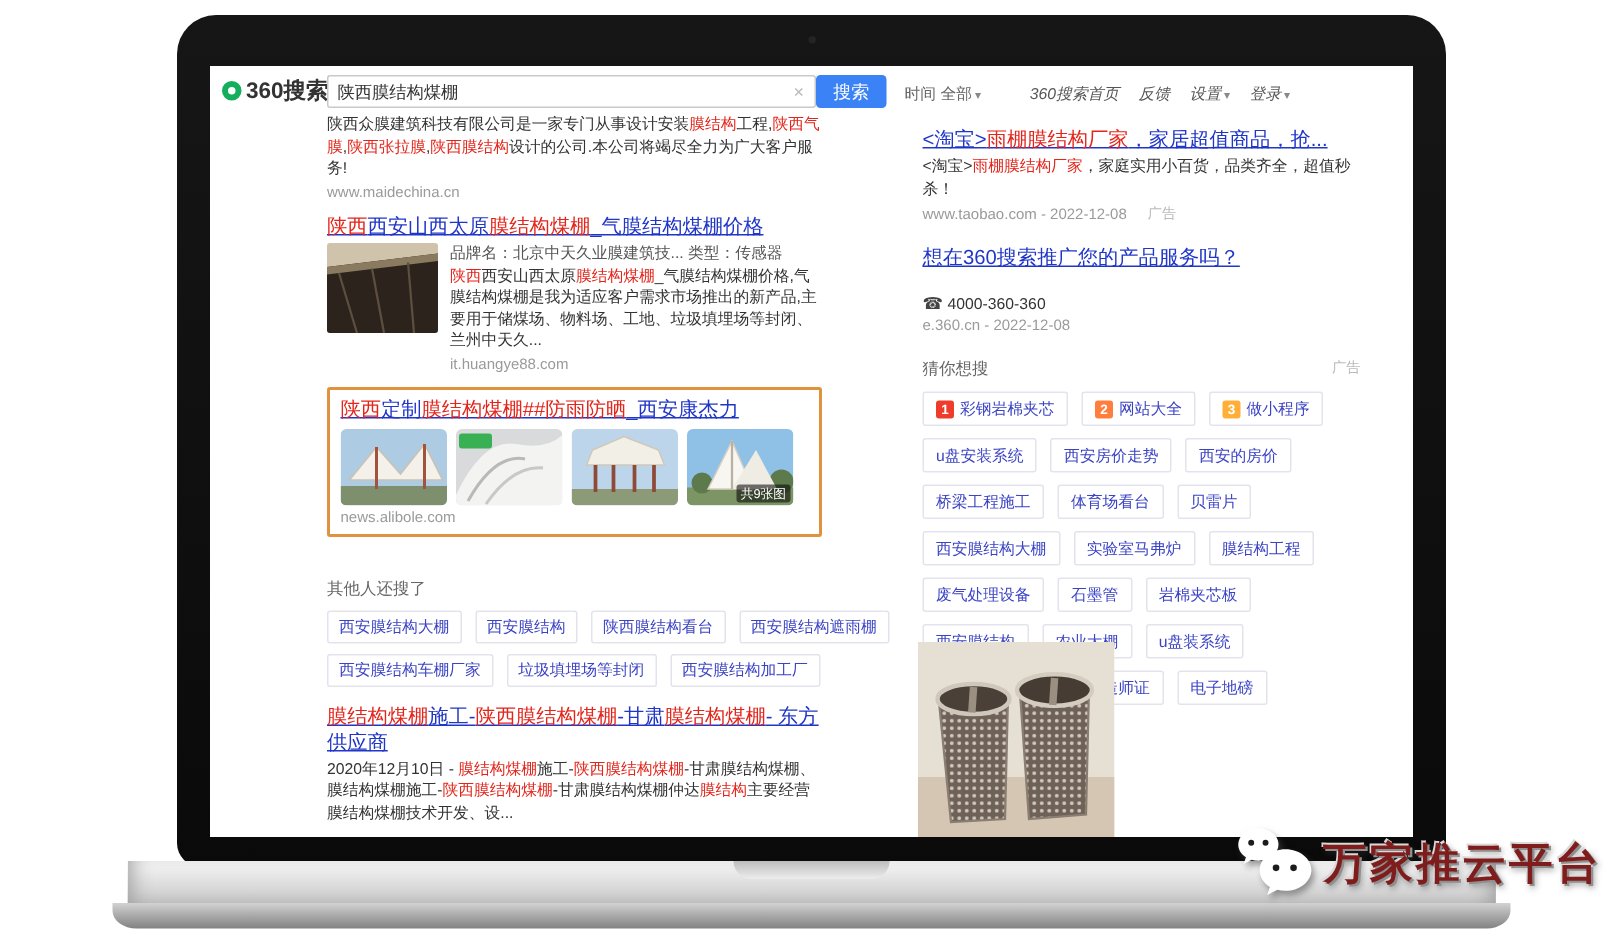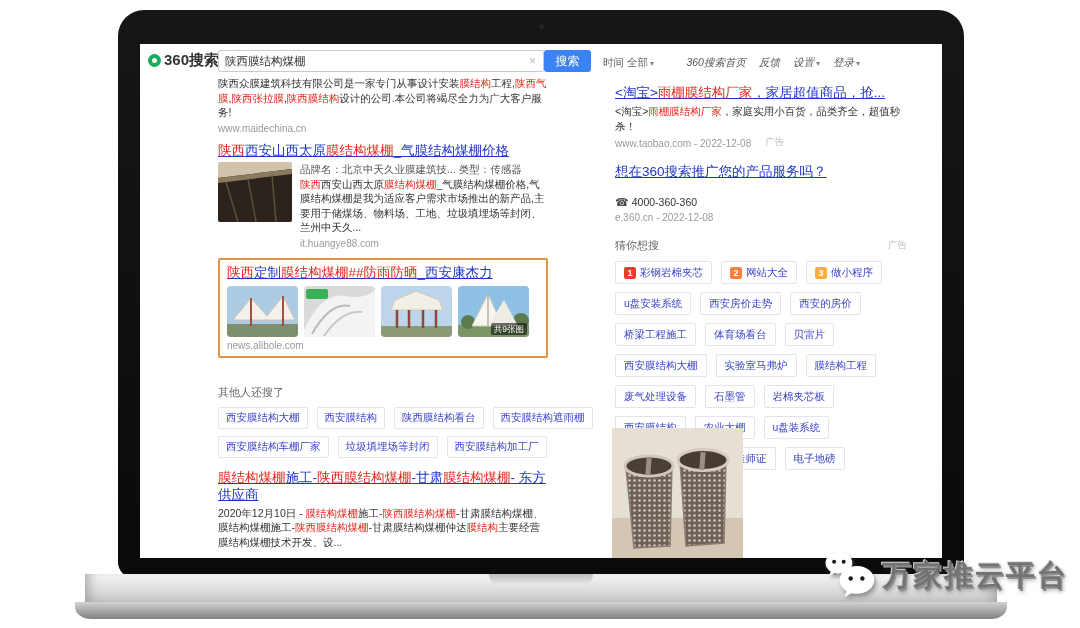--- a/index.html
+++ b/index.html
@@ -18,21 +18,21 @@
     box-shadow:inset 12px 0 14px -10px #9a9a9a, inset -12px 0 14px -10px #9a9a9a; }
   .base-notch { position:absolute; left:50%; top:0; width:104px; height:12px; margin-left:-52px;
     background:linear-gradient(#bdbdbd,#ededed); border-radius:0 0 14px 14px; }
   .laptop-base-bottom { position:absolute; left:75px; top:602px; width:932px; height:17px;
     background:linear-gradient(#d2d2d2,#a5a5a5 55%,#828282);
     border-radius:0 0 16px 16px / 0 0 12px 12px; }
 
   
   .watermark { position:absolute; left:822px; top:548px; display:flex; align-items:center; z-index:9; }
   .watermark svg { width:56px; height:56px; filter:drop-shadow(2px 3px 2px rgba(80,80,80,.55)); }
-  .watermark .wm-text { font-size:29px; font-weight:bold; color:#737373; letter-spacing:2px; margin-left:4px;
+  .watermark .wm-text { font-size:29px; font-weight:bold; color:#7f1d1d; letter-spacing:2px; margin-left:4px;
     text-shadow:1.5px 1.5px 0 #8f8f8f, -1px -1px 0 #d9d9d9, 2px 3px 4px rgba(60,60,60,.5); }
 
   
   .sr-header { position:absolute; left:0; top:0; width:720px; height:32px; background:#fff; }
   .logo { position:absolute; left:8px; top:7px; display:flex; align-items:center; cursor:pointer; }
   .logo-ring { width:13px; height:13px; border:4px solid #14ae5c; border-radius:50%; display:inline-block; }
   .logo-text { font-size:15px; font-weight:bold; color:#333; margin-left:3px; }
   .search-box { position:absolute; left:78px; top:6px; width:326px; height:22px;
     border:1px solid #c9c9c9; border-radius:2px; background:#fff; display:flex; align-items:center; }
   .search-box input { border:0; outline:none; flex:1; font-size:11.5px; color:#333; padding:0 6px;

